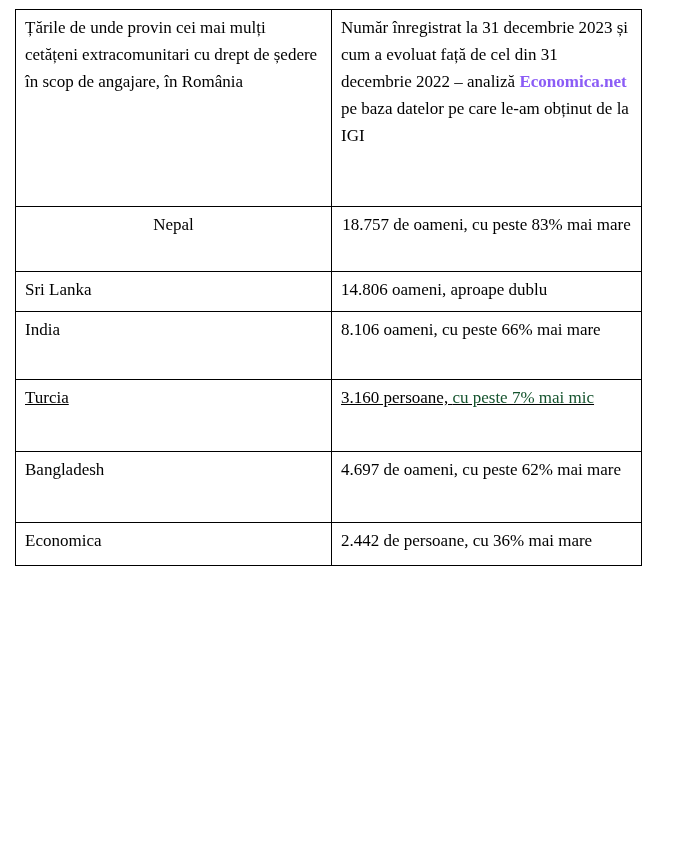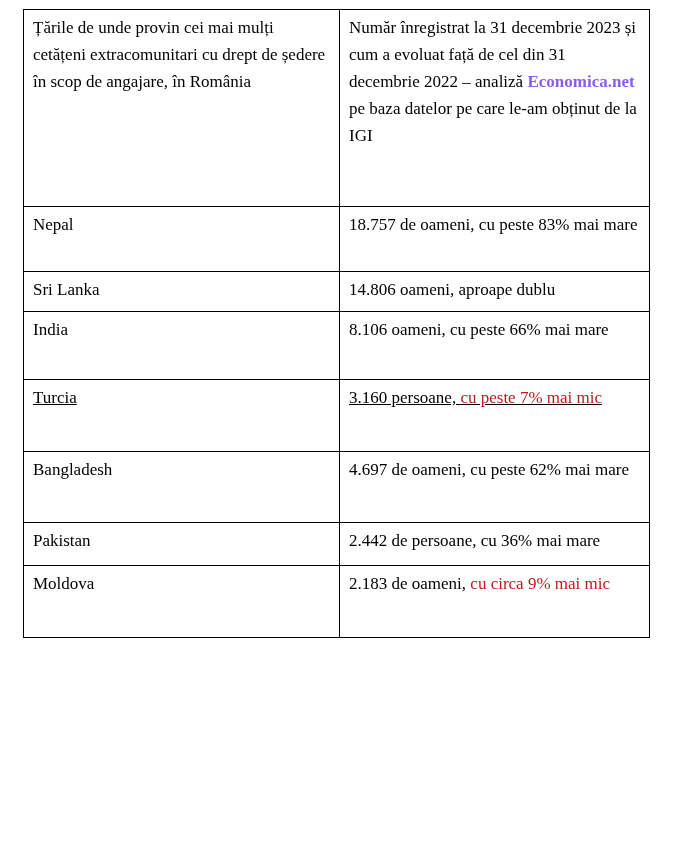--- a/index.html
+++ b/index.html
@@ -10,52 +10,52 @@
   }
   .page {
     position: relative;
     width: 696px;
     height: 842px;
     background: #ffffff;
     overflow: hidden;
   }
   table.doc-table {
     position: absolute;
-    left: 23px;
+    left: 15px;
     top: 9px;
     width: 626px;
     border-collapse: collapse;
     table-layout: fixed;
   }
   table.doc-table td {
     border: 1px solid #000000;
     vertical-align: top;
     padding: 4px 9px 4px 9px;
     font-size: 17px;
     line-height: 27px;
     color: #000000;
     overflow: hidden;
   }
   tr.hdr  { height: 197px; }
-  tr.h2a  { height: 65px; }
+  tr.h2a  { height: 65px; text-align: center; }
   tr.h1a  { height: 40px; }
   tr.h2b  { height: 68px; }
   tr.h2c  { height: 72px; text-decoration: underline; }
   tr.h2d  { height: 71px; }
   tr.h1b  { height: 43px; }
   tr.h2e  { height: 72px; }
   tr.h1c  { height: 44px; }
   tr.h2f  { height: 70px; }
   tr.h2g  { height: 74px; }
   .link {
     color: #8b5cf6;
     font-weight: bold;
   }
   .orange {
-    color: #b91c1c;
+    color: #14532d;
   }
 </style>
 </head>
 <body>
 
 <div class="page">
   <table class="doc-table">
     <colgroup>
       <col style="width:316px">
       <col style="width:310px">
@@ -85,26 +85,22 @@
         <td>Turcia</td>
         <td><span>3.160 persoane, </span><span class="orange">cu peste 7% mai mic</span></td>
       </tr>
 
       <tr class="h2d">
         <td>Bangladesh</td>
         <td><span>4.697 de oameni, cu peste 62% mai mare</span><span class="orange"></span></td>
       </tr>
 
       <tr class="h1b">
-        <td>Pakistan</td>
+        <td>Economica</td>
         <td><span>2.442 de persoane, cu 36% mai mare</span><span class="orange"></span></td>
       </tr>
 
-      <tr class="h2e">
-        <td>Moldova</td>
-        <td><span>2.183 de oameni, </span><span class="orange">cu circa 9% mai mic</span></td>
-      </tr>
 
 
 
     </tbody>
   </table>
 </div>
 
 </body></html>

